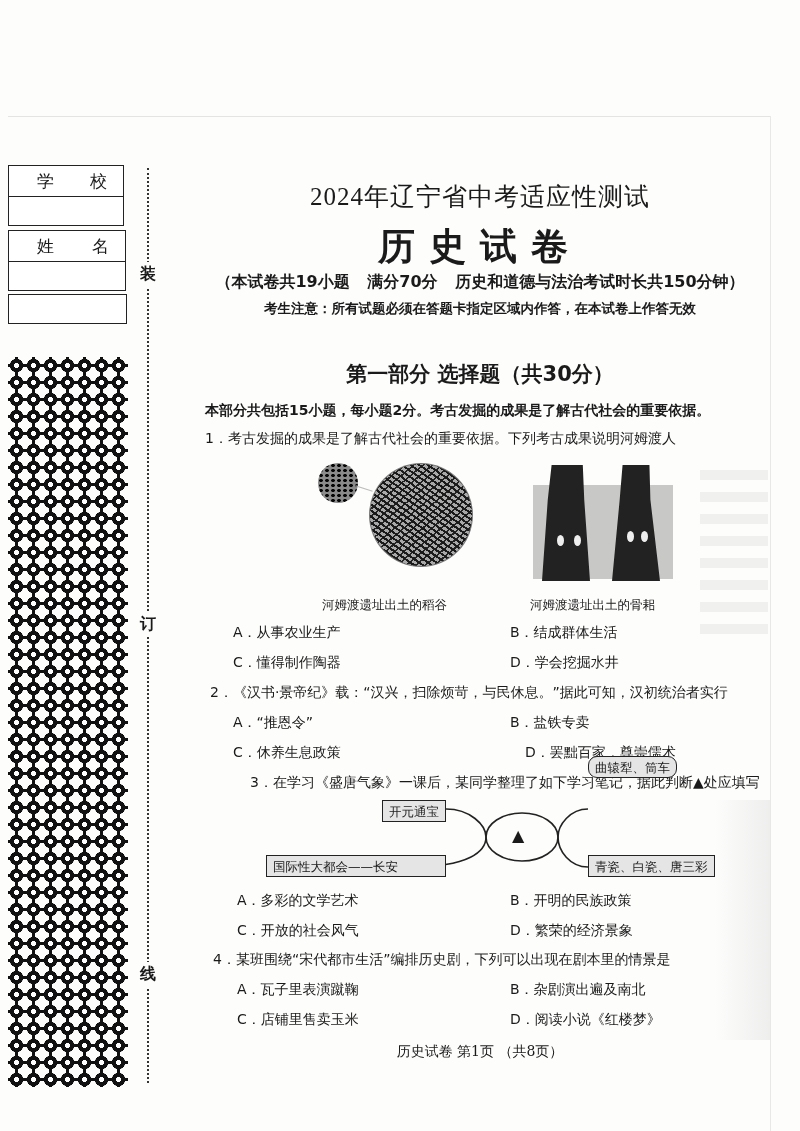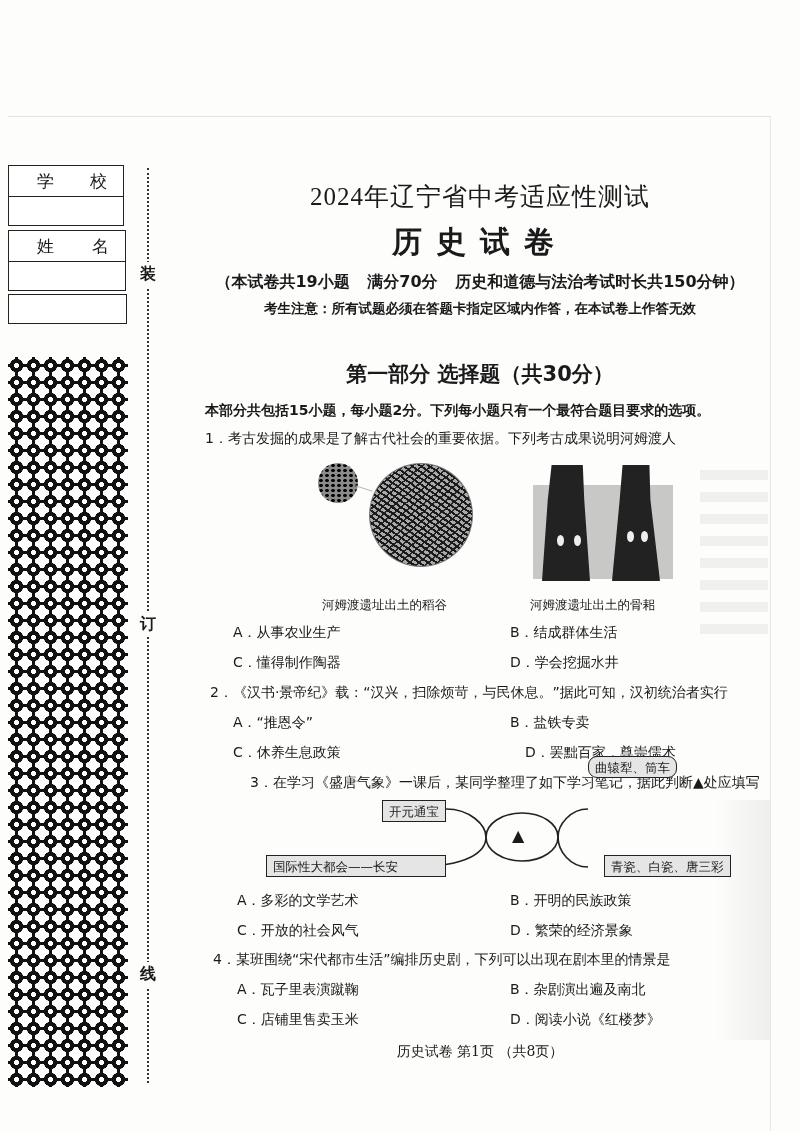--- a/index.html
+++ b/index.html
@@ -29,21 +29,21 @@
       linear-gradient(0deg, transparent 7px, #111 7px 10px, transparent 10px),
       linear-gradient(90deg, transparent 7px, #111 7px 10px, transparent 10px);
     background-size:17px 17px;
   }
   .dotted-line { position:absolute; left:147px; top:168px; height:915px; border-left:2px dotted #333; }
   .bind-char { position:absolute; left:140px; font-size:16px; font-weight:bold; background:#fdfdfc; padding:2px 0; font-family:"DejaVu Sans", sans-serif; }
 
   
   .title { position:absolute; left:200px; width:560px; text-align:center; }
   .t1 { top:180px; font-size:25px; letter-spacing:1px; font-family:"Liberation Serif", serif; }
-  .t2 { top:222px; font-size:30px; font-weight:bold; letter-spacing:14px; font-family:"DejaVu Sans", sans-serif; }
+  .t2 { top:222px; font-size:37px; font-weight:bold; letter-spacing:14px; font-family:"DejaVu Sans", sans-serif; }
   .t3 { top:272px; font-size:16px; font-weight:bold; font-family:"DejaVu Sans", sans-serif; }
   .t4 { top:300px; font-size:13.5px; font-weight:bold; font-family:"DejaVu Sans", sans-serif; }
   .t3 span { margin:0 6px; }
   .sec { top:360px; font-size:21px; font-weight:bold; font-family:"DejaVu Sans", sans-serif; }
 
   .line { position:absolute; font-size:14px; white-space:nowrap; font-family:"DejaVu Sans", sans-serif; }
   .line.bold { font-weight:bold; }
   .opt { position:absolute; font-size:14px; white-space:nowrap; font-family:"DejaVu Sans", sans-serif; }
 
   
@@ -101,21 +101,21 @@
 <div class="title t1">2024年辽宁省中考适应性测试</div>
 <div class="title t2">历史试卷</div>
 <div class="title t3">
   <span>（本试卷共19小题</span>
   <span>满分70分</span>
   <span>历史和道德与法治考试时长共150分钟）</span>
 </div>
 <div class="title t4">考生注意：所有试题必须在答题卡指定区域内作答，在本试卷上作答无效</div>
 
 <div class="title sec">第一部分  选择题（共30分）</div>
-<div class="line bold" style="left:205px; top:402px;">本部分共包括15小题，每小题2分。下列每小题只有一个最符合题目要求的选项。</div>
+<div class="line bold" style="left:205px; top:402px;">本部分共包括15小题，每小题2分。考古发掘的成果是了解古代社会的重要依据。</div>
 
 <div class="line" style="left:205px; top:430px;">1．考古发掘的成果是了解古代社会的重要依据。下列考古成果说明河姆渡人</div>
 <div class="rice-small"></div>
 <div class="rice-link"></div>
 <div class="rice-big"></div>
 <div class="bone-frame"></div>
 <div class="bone b1"></div>
 <div class="bone b2"></div>
 <div class="hole" style="left:557px; top:535px;"></div>
 <div class="hole" style="left:574px; top:535px;"></div>
@@ -139,21 +139,21 @@
 <svg style="position:absolute; left:260px; top:795px;" width="500" height="85">
   <ellipse cx="262" cy="42" rx="36" ry="24" fill="none" stroke="#222" stroke-width="1.6"></ellipse>
   <path d="M186 14 C 210 14, 226 30, 226 42" fill="none" stroke="#222" stroke-width="1.6"></path>
   <path d="M150 72 C 210 72, 226 56, 226 42" fill="none" stroke="#222" stroke-width="1.6"></path>
   <path d="M328 14 C 310 14, 298 30, 298 42" fill="none" stroke="#222" stroke-width="1.6"></path>
   <path d="M328 72 C 310 72, 298 56, 298 42" fill="none" stroke="#222" stroke-width="1.6"></path>
 </svg>
 <div class="dbox" style="left:382px; top:800px;">开元通宝</div>
 <div class="dbox" style="left:266px; top:855px; width:180px;">国际性大都会——长安</div>
 <div class="dbox" style="left:588px; top:756px;border-radius:9px;">曲辕犁、筒车</div>
-<div class="dbox" style="left:588px; top:855px;margin-left:16px;">青瓷、白瓷、唐三彩</div>
+<div class="dbox" style="left:588px; top:855px;">青瓷、白瓷、唐三彩</div>
 <div style="position:absolute; left:512px; top:826px; font-size:16px;">▲</div>
 
 <div class="opt" style="left:237px; top:892px;">A．多彩的文学艺术</div>
 <div class="opt" style="left:510px; top:892px;">B．开明的民族政策</div>
 <div class="opt" style="left:237px; top:922px;">C．开放的社会风气</div>
 <div class="opt" style="left:510px; top:922px;">D．繁荣的经济景象</div>
 
 <div class="line" style="left:213px; top:951px;">4．某班围绕“宋代都市生活”编排历史剧，下列可以出现在剧本里的情景是</div>
 <div class="opt" style="left:237px; top:981px;">A．瓦子里表演蹴鞠</div>
 <div class="opt" style="left:510px; top:981px;">B．杂剧演出遍及南北</div>

